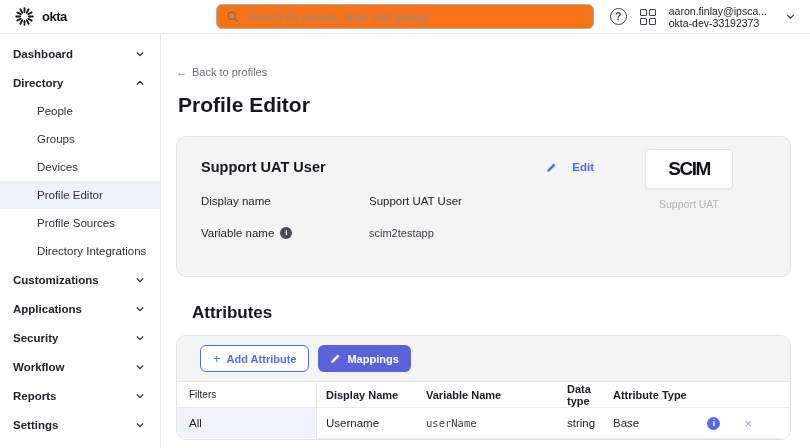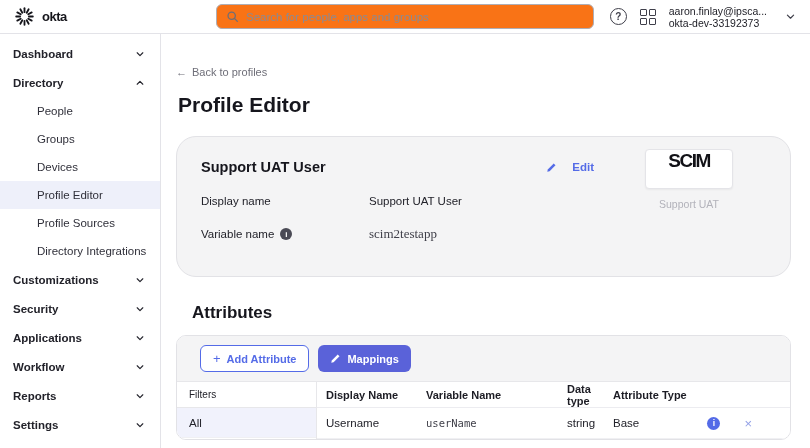--- a/index.html
+++ b/index.html
@@ -37,37 +37,37 @@
   .chev { flex-shrink:0; }
   .chev.up { transform:rotate(180deg); }
 
   
   .main { flex:1; padding:28px 19px 0 15px; overflow:hidden; }
   .back { font-size:11px; color:#6e6e78; display:inline-flex; align-items:center;
     gap:5px; text-decoration:none; cursor:pointer; }
   .page-title { margin:13px 0 0 2px; font-size:21px; font-weight:600; color:#16161d; }
 
   .card { margin-top:19px; background:var(--card-bg, #f4f4f5); border:1px solid #e2e2e6;
-    border-radius:20px; padding:22px 26px 24px 24px; display:flex; min-height:141px; }
+    border-radius:10px; padding:22px 26px 24px 24px; display:flex; min-height:141px; }
   .card-left { flex:1; }
   .card-head { display:flex; justify-content:space-between; align-items:center; }
   .profile-name { font-size:14.5px; font-weight:700; color:#16161d; }
   .edit-link { color:var(--primary, #546be7); font-size:11.5px; font-weight:700;
     display:inline-flex; align-items:center; gap:15px; text-decoration:none; cursor:pointer; }
   .frow { display:flex; align-items:center; margin-top:19px; font-size:11.5px; min-height:13px; }
   .flabel { width:168px; color:#22222a; display:flex; align-items:center; gap:6px; flex-shrink:0; }
   .fvalue { color:#22222a; }
-  .fvalue.mono { font-family:Liberation Serif, serif; font-size:13px; color:#3f3f49; }
+  .fvalue.mono { font-family:Liberation Sans, sans-serif; font-size:11px; color:#3f3f49; }
   .info-dark { width:12px; height:12px; border-radius:50%; background:#4a4a55; color:#fff;
     font-size:8px; font-weight:700; display:inline-flex; align-items:center;
     justify-content:center; font-style:normal; }
   .card-right { width:150px; flex-shrink:0; margin:-10px 0 0 20px; display:flex;
     flex-direction:column; align-items:center; }
   .logo-box { width:88px; height:40px; background:#fff; border:1px solid #e4e4e8;
-    border-radius:4px; display:flex; justify-content:center;
+    border-radius:4px; display:flex; align-items:center; justify-content:center;
     box-shadow:0 1px 2px rgba(0,0,0,.05); }
   .scim-text { font-size:19px; font-weight:800; letter-spacing:-1.5px; color:#111116; }
   .logo-caption { margin-top:9px; font-size:10.5px; color:#b2b2ba; }
 
   .attrs-title { margin:26px 0 0 16px; font-size:17px; font-weight:600; color:#16161d; }
 
   .panel { margin-top:12px; border:1px solid #e2e2e6; border-radius:10px; overflow:hidden; }
   .toolbar { background:var(--card-bg, #f4f4f5); padding:9px 23px; display:flex; gap:9px;
     border-bottom:1px solid #e7e7ea; }
   .btn { display:inline-flex; align-items:center; gap:6px; height:27px; padding:0 12px;
@@ -172,27 +172,27 @@
     <div class="sub-item selected">Profile Editor</div>
     <div class="sub-item">Profile Sources</div>
     <div class="sub-item">Directory Integrations</div>
     <div class="nav-item">
       <span>Customizations</span>
       <svg class="chev" width="10" height="10" viewBox="0 0 16 16" fill="none">
           <path d="M3.5 6l4.5 4.5L12.5 6" stroke="#22222a" stroke-width="1.8" stroke-linecap="round" stroke-linejoin="round"></path>
         </svg>
     </div>
     <div class="nav-item">
+      <span>Applications</span>
+      <svg class="chev" width="10" height="10" viewBox="0 0 16 16" fill="none">
+          <path d="M3.5 6l4.5 4.5L12.5 6" stroke="#22222a" stroke-width="1.8" stroke-linecap="round" stroke-linejoin="round"></path>
+        </svg>
+    </div>
+    <div class="nav-item">
       <span>Security</span>
-      <svg class="chev" width="10" height="10" viewBox="0 0 16 16" fill="none">
-          <path d="M3.5 6l4.5 4.5L12.5 6" stroke="#22222a" stroke-width="1.8" stroke-linecap="round" stroke-linejoin="round"></path>
-        </svg>
-    </div>
-    <div class="nav-item">
-      <span>Applications</span>
       <svg class="chev" width="10" height="10" viewBox="0 0 16 16" fill="none">
           <path d="M3.5 6l4.5 4.5L12.5 6" stroke="#22222a" stroke-width="1.8" stroke-linecap="round" stroke-linejoin="round"></path>
         </svg>
     </div>
     <div class="nav-item">
       <span>Workflow</span>
       <svg class="chev" width="10" height="10" viewBox="0 0 16 16" fill="none">
           <path d="M3.5 6l4.5 4.5L12.5 6" stroke="#22222a" stroke-width="1.8" stroke-linecap="round" stroke-linejoin="round"></path>
         </svg>
     </div>

